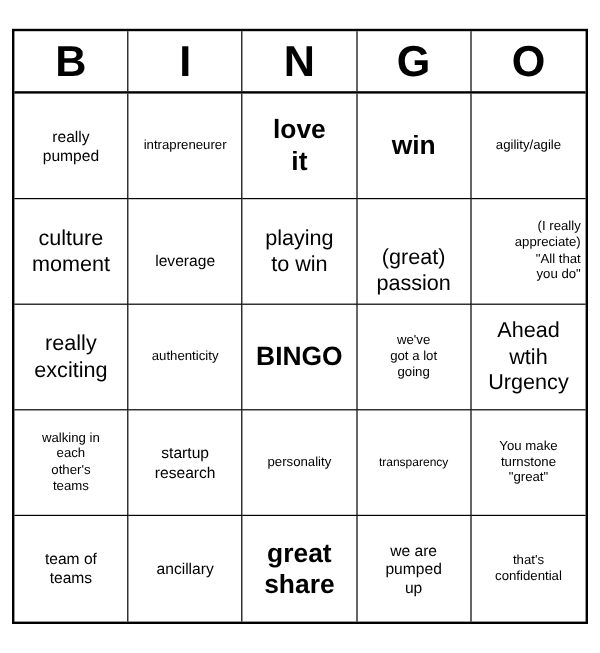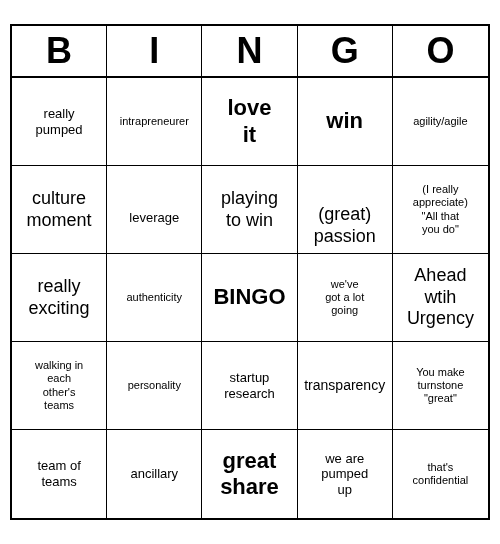--- a/index.html
+++ b/index.html
@@ -71,21 +71,21 @@
 
     .medium-text {
       font-size: 18px;
     }
 
     .small-text {
       font-size: 11px;
     }
 
     .xsmall-text {
-      font-size: 14px;
+      font-size: 10px;
     }
   </style>
 </head>
 <body>
 
 <div class="bingo-container">
   <div class="bingo-header">
   <div class="bingo-header-cell">B</div>
       <div class="bingo-header-cell">I</div>
       <div class="bingo-header-cell">N</div>
@@ -119,21 +119,21 @@
       </div>
       <div class="bingo-cell">
         <span class="medium-text" style="white-space: pre-line;">playing
 to win</span>
       </div>
       <div class="bingo-cell">
         <span class="medium-text" style="white-space: pre-line; margin-top: 33px;">(great)
 passion</span>
       </div>
       <div class="bingo-cell">
-        <span class="small-text" style="white-space: pre-line;">(I really appreciate)
+        <span class="small-text" style="white-space: pre-line; text-align: right;">(I really appreciate)
 "All that
 you do"</span>
       </div>
       <div class="bingo-cell">
         <span class="medium-text" style="white-space: pre-line;">really
 exciting</span>
       </div>
       <div class="bingo-cell">
         <span class="small-text" style="white-space: pre-line;">authenticity</span>
       </div>
@@ -150,25 +150,25 @@
 wtih
 Urgency</span>
       </div>
       <div class="bingo-cell">
         <span class="small-text" style="white-space: pre-line;">walking in
 each
 other's
 teams</span>
       </div>
       <div class="bingo-cell">
-        <span class="small-text" style="white-space: pre-line;">personality</span>
+        <span style="white-space: pre-line;">startup
+research</span>
       </div>
       <div class="bingo-cell">
-        <span style="white-space: pre-line;">startup
-research</span>
+        <span class="small-text" style="white-space: pre-line;">personality</span>
       </div>
       <div class="bingo-cell">
         <span class="xsmall-text" style="white-space: pre-line;">transparency</span>
       </div>
       <div class="bingo-cell">
         <span class="small-text" style="white-space: pre-line;">You make
 turnstone
 "great"</span>
       </div>
       <div class="bingo-cell">

